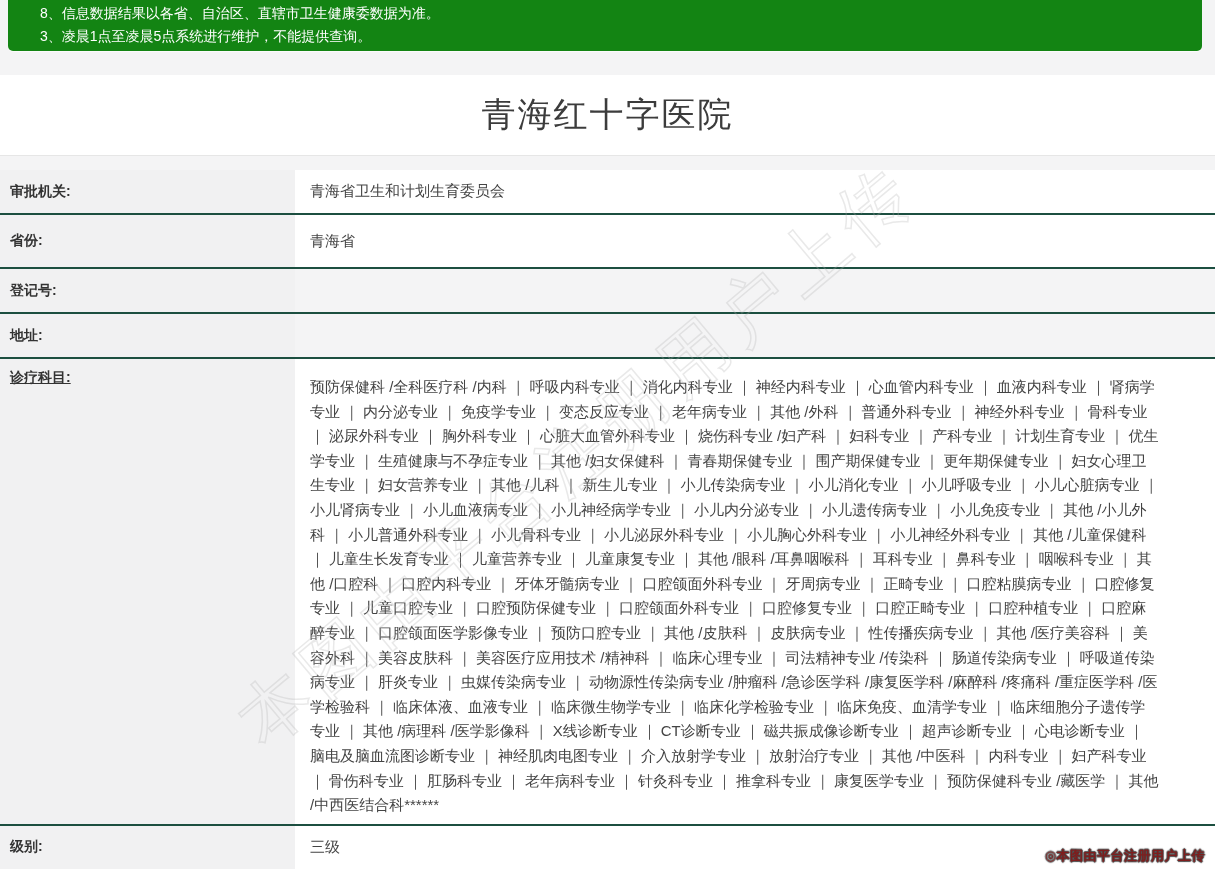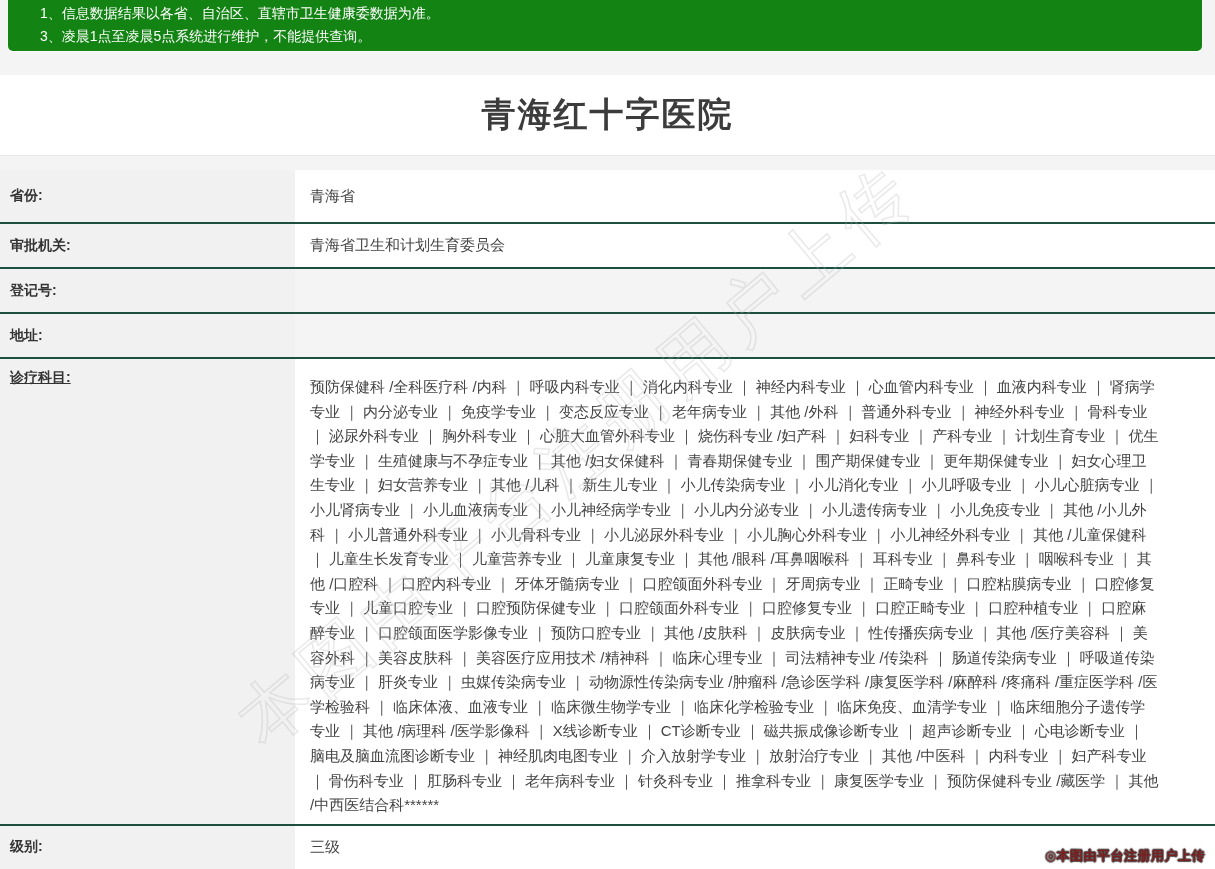--- a/index.html
+++ b/index.html
@@ -22,21 +22,21 @@
   .notice-line{
     font-size:14px;line-height:23px;white-space:nowrap;overflow:hidden;
   }
   
   .title-section{
     position:absolute;top:75px;left:0;width:100%;height:80px;
     background:#ffffff;border-bottom:1px solid #e6e6e6;
     display:flex;align-items:center;justify-content:center;
   }
   .page-title{
-    font-size:34px;font-weight:700;color:#3c3c3c;letter-spacing:2px;
+    font-size:34px;font-weight:400;color:#3c3c3c;letter-spacing:2px;
     margin:0;
   }
   
   .info-table{
     position:absolute;top:170px;left:0;right:0;
   }
   .row{
     display:flex;align-items:center;
     border-bottom:2px solid #1c4f40;
   }
@@ -71,38 +71,38 @@
     position:absolute;right:10px;bottom:4px;z-index:6;
     font-size:13px;font-weight:bold;color:#7f1d1d;
     text-shadow:-1px 0 1px #4a4a4a,0 1px 1px #4a4a4a,1px 0 1px #4a4a4a,0 -1px 1px #4a4a4a;
     letter-spacing:.5px;
   }
 </style>
 </head>
 <body>
 
 <div class="notice-banner">
-  <div class="notice-line">1、信息数据结果以各省、自治区、直辖市卫生健康委数据为准。</div>
+  <div class="notice-line">8、信息数据结果以各省、自治区、直辖市卫生健康委数据为准。</div>
   <div class="notice-line">3、凌晨1点至凌晨5点系统进行维护，不能提供查询。</div>
 </div>
 
 <div class="title-section">
   <h1 class="page-title">青海红十字医院</h1>
 </div>
 
 <div class="info-table">
 
+  <div class="row row-normal">
+    <div class="row-label">审批机关:</div>
+    <div class="row-value">青海省卫生和计划生育委员会</div>
+  </div>
+
   <div class="row row-first">
     <div class="row-label">省份:</div>
     <div class="row-value">青海省</div>
-  </div>
-
-  <div class="row row-normal">
-    <div class="row-label">审批机关:</div>
-    <div class="row-value">青海省卫生和计划生育委员会</div>
   </div>
 
   <div class="row row-normal">
     <div class="row-label">登记号:</div>
   </div>
 
   <div class="row row-normal">
     <div class="row-label">地址:</div>
   </div>
 

